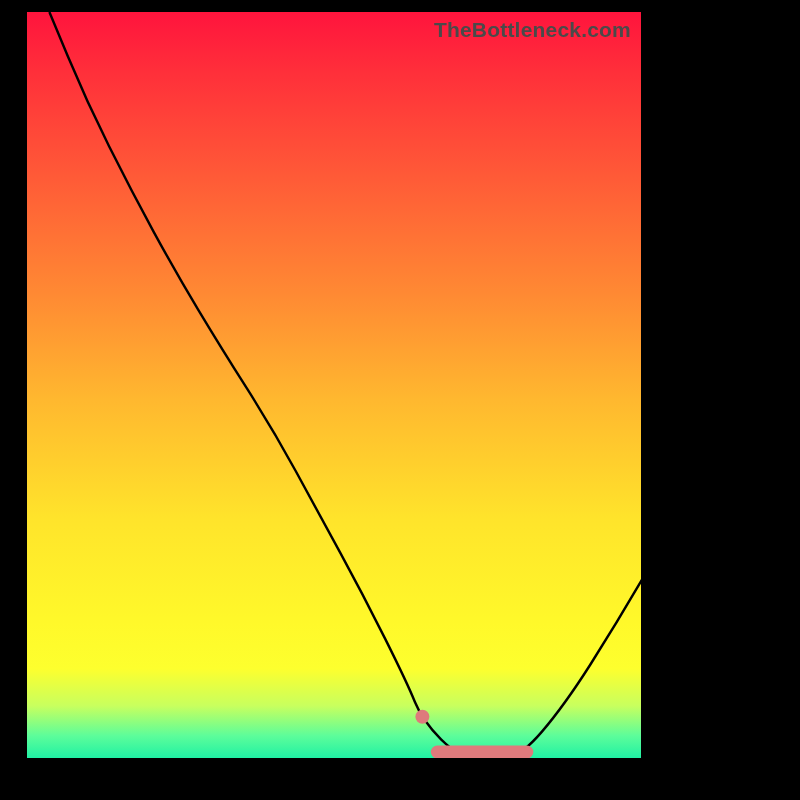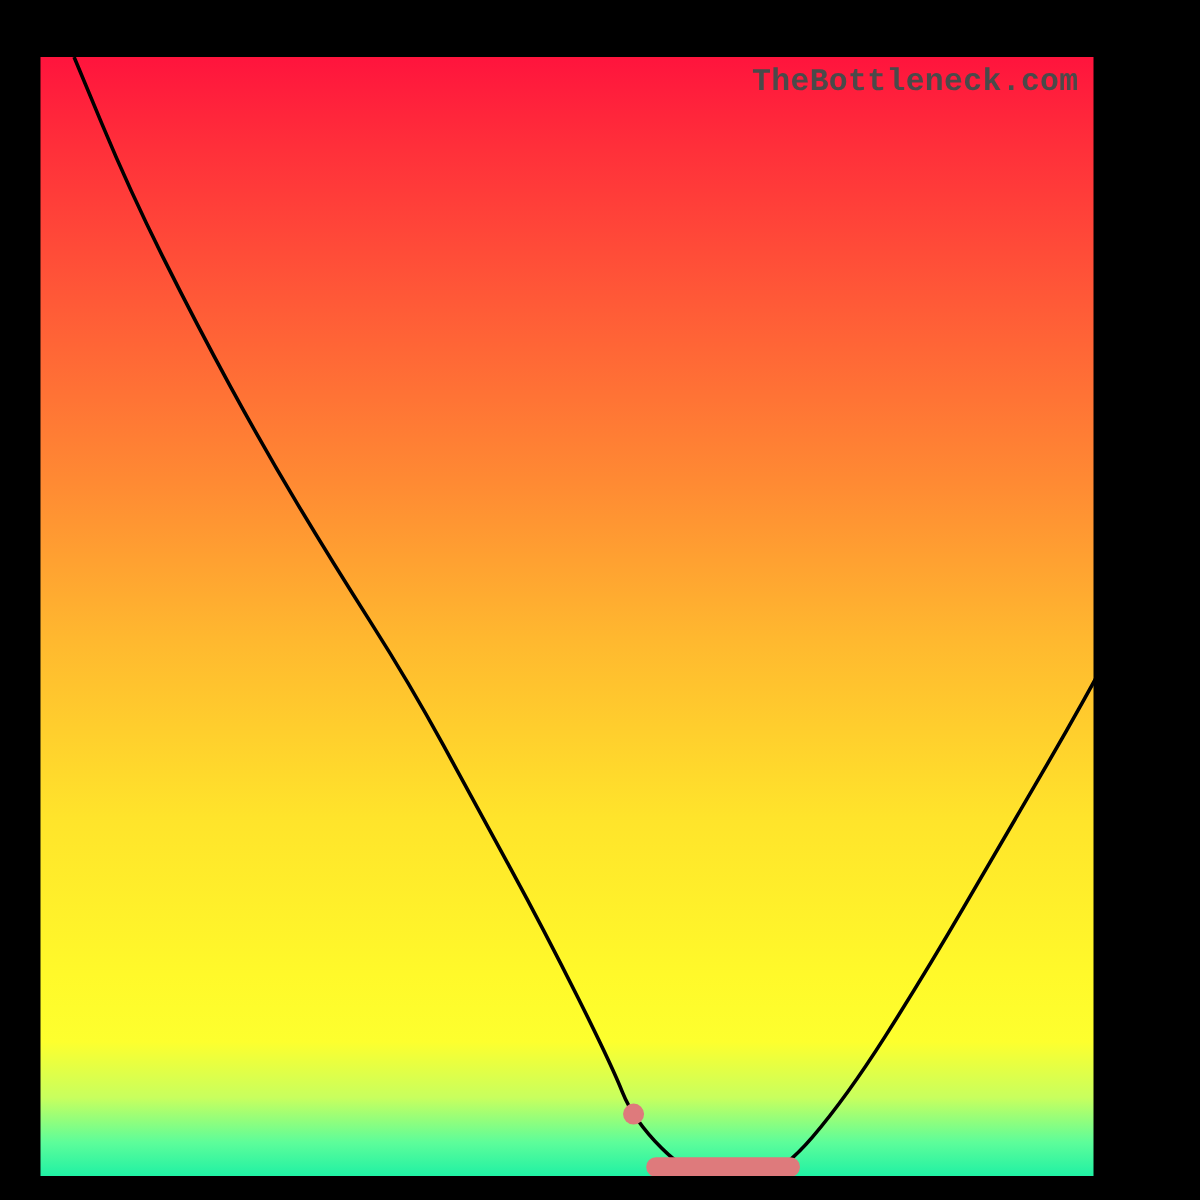--- a/index.html
+++ b/index.html
@@ -7,36 +7,35 @@
     padding: 0;
     width: 800px;
     height: 800px;
     background: #000;
     overflow: hidden;
     font-family: Arial, Helvetica, sans-serif;
   }
   .frame {
     position: absolute;
     left: 27px;
-    top: 38px;
-    width: 702px;
+    top: 12px;
+    width: 614px;
     height: 746px;
     background: linear-gradient(to bottom,
       #ff143d 0%,
       #ff2f3a 8%,
       #ff5a37 22%,
       #ff8a33 38%,
       #ffb82f 52%,
       #ffe42b 68%,
       #fff92a 82%,
       #fdff2e 88%,
       #c8ff5e 93%,
       #5dfd9a 97%,
       #20f1a4 100%);
-    font-family: Liberation Mono, monospace;
   }
   .attribution {
     position: absolute;
     top: 6px;
     right: 10px;
     font-size: 21px;
     font-weight: 600;
     color: #4a4a4a;
     letter-spacing: 0.2px;
     z-index: 50;

